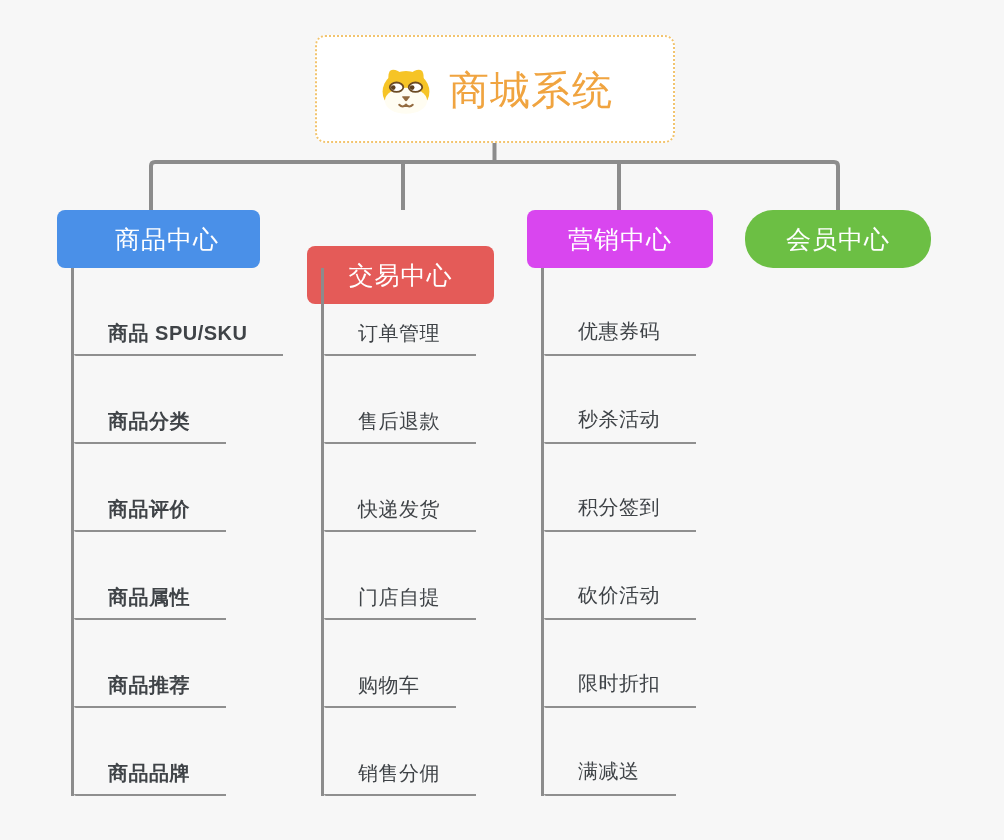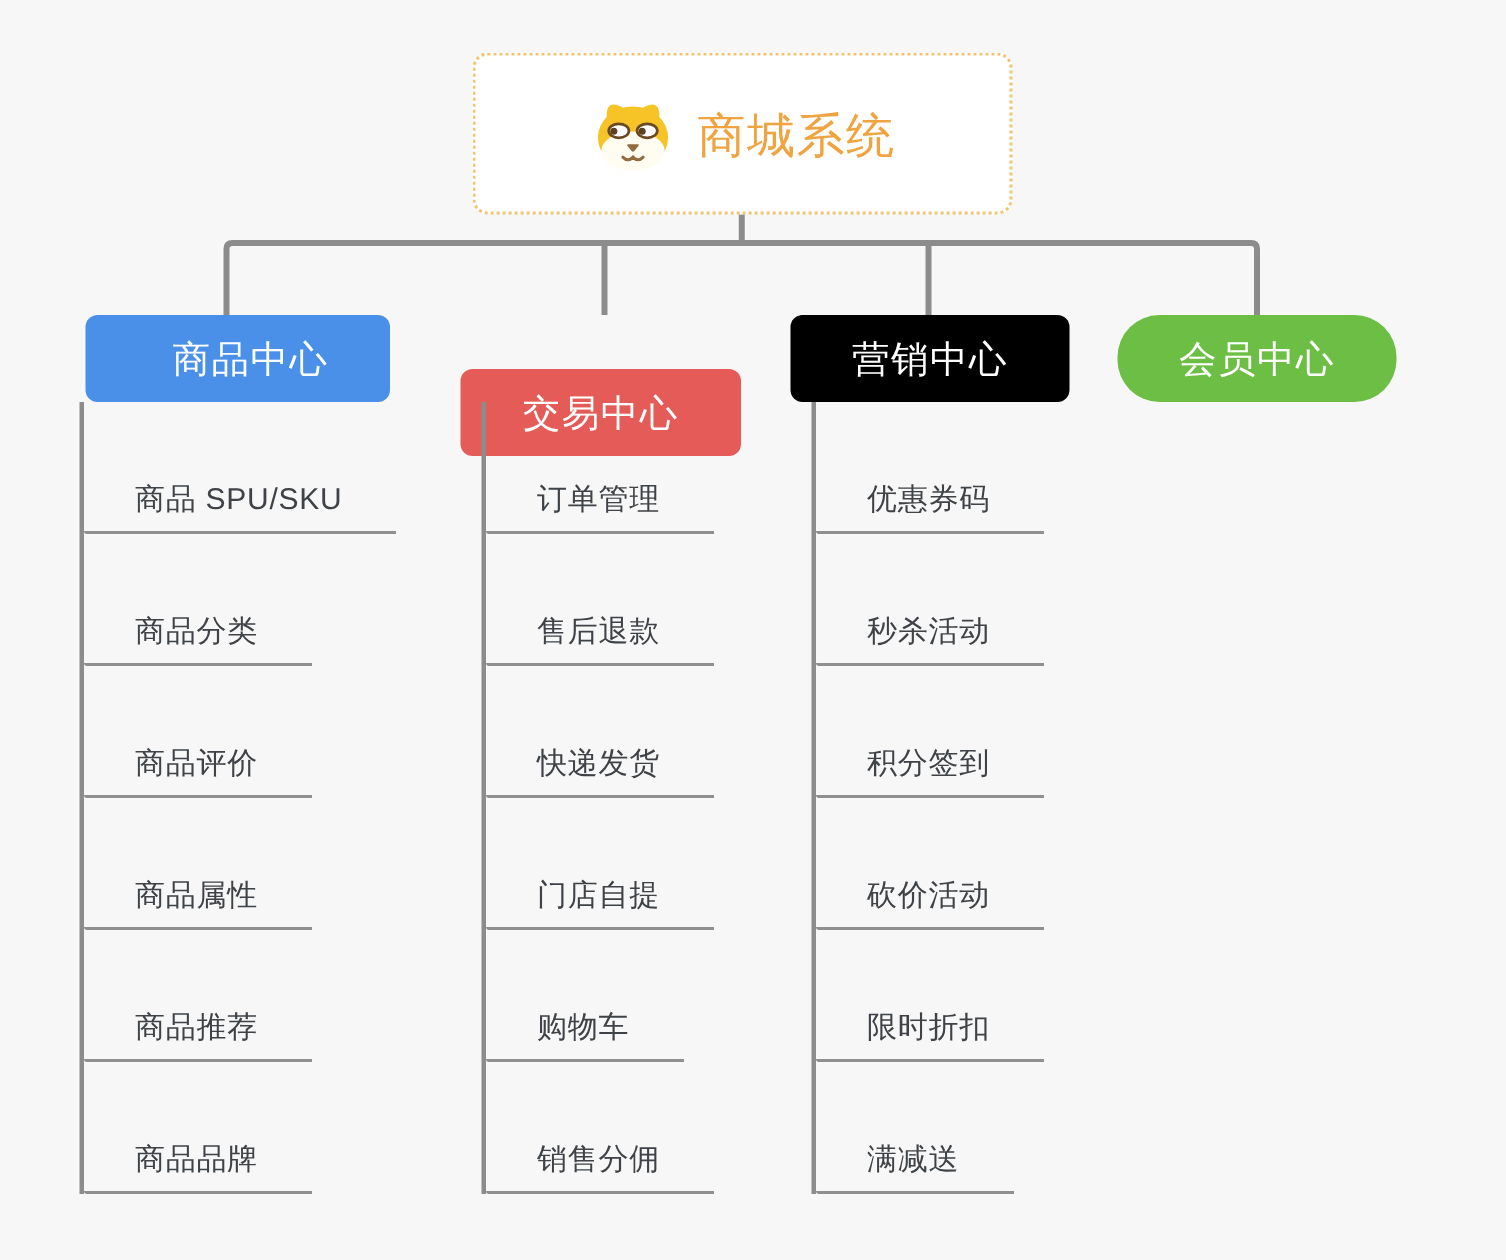--- a/index.html
+++ b/index.html
@@ -15,44 +15,44 @@
 
   
   .root-node{
     position:absolute;left:315px;top:35px;width:360px;height:108px;
     background:#ffffff;border:2px dotted #f2c46e;border-radius:10px;
     box-sizing:border-box;
     display:flex;align-items:center;justify-content:center;gap:14px;
     cursor:pointer;
   }
   .root-title{
-    color:#f0a440;font-size:32px;letter-spacing:1px;line-height:1;
+    color:#f0a440;font-size:40px;letter-spacing:1px;line-height:1;
     padding-top:2px;
   }
   .dog-icon{display:block;}
 
   
   .branch-head{
     position:absolute;top:210px;width:186px;height:58px;border-radius:8px;
     display:flex;align-items:center;justify-content:center;
     color:#ffffff;font-size:25px;letter-spacing:1px;cursor:pointer;
   }
   .bh0{left:57px;}
   .bh1{left:307px;width:187px;}
   .bh2{left:527px;}
   .bh3{left:745px;}
 
   
   .col{
     position:absolute;top:268px;
     border-left:3px solid #8c8c8c;
   }
-  .c0{left:53px;}
+  .c0{left:71px;font-weight:bold;}
   .c1{left:321px;}
-  .c2{left:541px;}
+  .c2{left:541px;font-family:Liberation Mono, monospace;}
   .c3{left:761px;}
 
   .item{
     height:88px;box-sizing:border-box;
     display:flex;align-items:flex-end;
     width:max-content;min-width:130px;
     padding:0 36px 8px 34px;
     border-bottom:2px solid #8f8f8f;
     border-bottom-left-radius:2px;
     cursor:pointer;
@@ -91,21 +91,21 @@
     </svg>
     <span class="root-title">商城系统</span>
   </div>
 
   <div class="branch-head bh0" style="background: rgb(74, 144, 232); padding-left: 17px;">
     <span>商品中心</span>
   </div>
   <div class="branch-head bh1" style="background: rgb(228, 91, 88); margin-top: 36px;">
     <span>交易中心</span>
   </div>
-  <div class="branch-head bh2" style="background: #000000;">
+  <div class="branch-head bh2" style="background: #d946ef;">
     <span>营销中心</span>
   </div>
   <div class="branch-head bh3" style="background: rgb(108, 191, 68); border-radius: 28px;">
     <span>会员中心</span>
   </div>
 
   <div class="col c0">
     <div class="item">
         <span>商品 SPU/SKU</span>
       </div>

